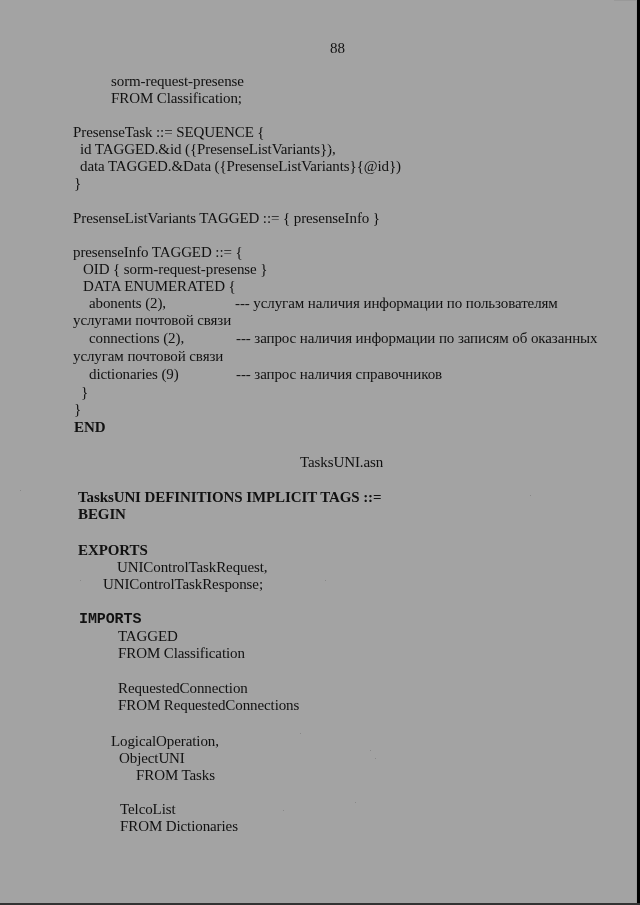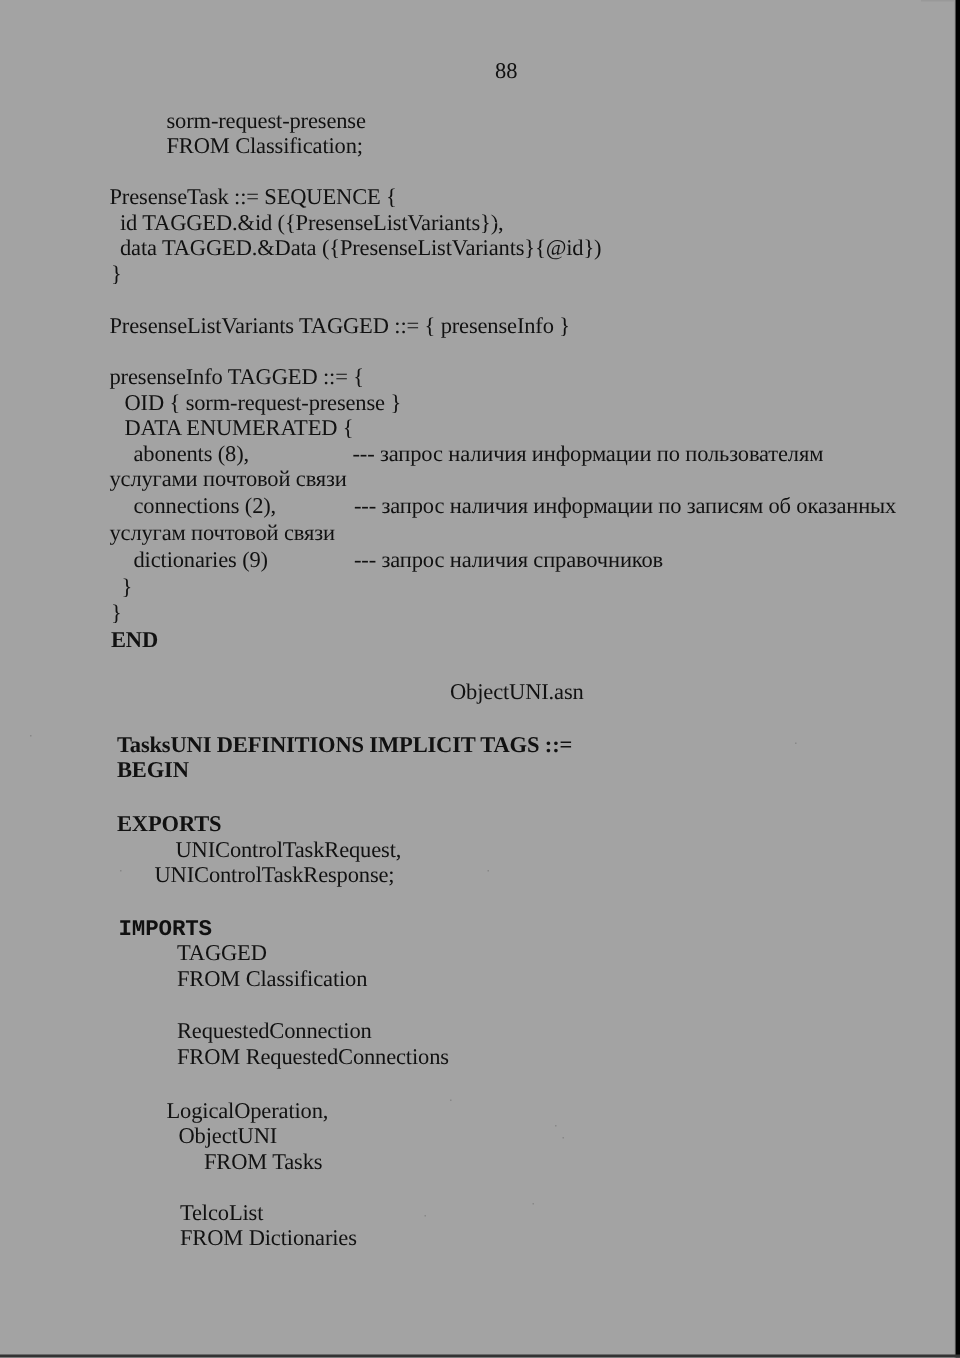--- a/index.html
+++ b/index.html
@@ -79,33 +79,33 @@
   <div class="line normal" style="left:73px; top:124px;">PresenseTask ::= SEQUENCE {</div>
   <div class="line normal" style="left:80px; top:158px;">data TAGGED.&amp;Data ({PresenseListVariants}{@id})</div>
   <div class="line normal" style="left:80px; top:141px;">id TAGGED.&amp;id ({PresenseListVariants}),</div>
   <div class="line normal" style="left:74px; top:175px;">}</div>
 
   <div class="line normal" style="left:73px; top:210px;">PresenseListVariants TAGGED ::= { presenseInfo }</div>
 
   <div class="line normal" style="left:73px; top:244px;">presenseInfo TAGGED ::= {</div>
   <div class="line normal" style="left:83px; top:261px;">OID { sorm-request-presense }</div>
   <div class="line normal" style="left:83px; top:278px;">DATA ENUMERATED {</div>
-  <div class="line normal" style="left:89px; top:295px;">abonents (8),</div>
-  <div class="line normal" style="left:235px; top:295px;">--- запрос наличия информации по пользователям</div>
+  <div class="line normal" style="left:89px; top:295px;">abonents (2),</div>
+  <div class="line normal" style="left:235px; top:295px;">--- услугам наличия информации по пользователям</div>
   <div class="line normal" style="left:73px; top:312px;">услугами почтовой связи</div>
   <div class="line normal" style="left:89px; top:330px;">connections (2),</div>
   <div class="line normal" style="left:236px; top:330px;">--- запрос наличия информации по записям об оказанных</div>
   <div class="line normal" style="left:73px; top:348px;">услугам почтовой связи</div>
   <div class="line normal" style="left:89px; top:366px;">dictionaries (9)</div>
   <div class="line normal" style="left:236px; top:366px;">--- запрос наличия справочников</div>
   <div class="line normal" style="left:81px; top:384px;">}</div>
   <div class="line normal" style="left:74px; top:401px;">}</div>
   <div class="line" style="left:74px; top:419px;">END</div>
 
-  <div class="line normal" style="left:300px; top:454px;">ObjectUNI.asn</div>
+  <div class="line normal" style="left:300px; top:454px;">TasksUNI.asn</div>
 
   <div class="line" style="left:78px; top:489px;">TasksUNI DEFINITIONS IMPLICIT TAGS ::=</div>
   <div class="line" style="left:78px; top:506px;">BEGIN</div>
 
   <div class="line" style="left:78px; top:542px;">EXPORTS</div>
   <div class="line normal" style="left:117px; top:559px;">UNIControlTaskRequest,</div>
   <div class="line normal" style="left:103px; top:576px;">UNIControlTaskResponse;</div>
 
   <div class="line" style="left:79px; top:611px;font-family:Liberation Mono, monospace;">IMPORTS</div>
   <div class="line normal" style="left:118px; top:628px;">TAGGED</div>

